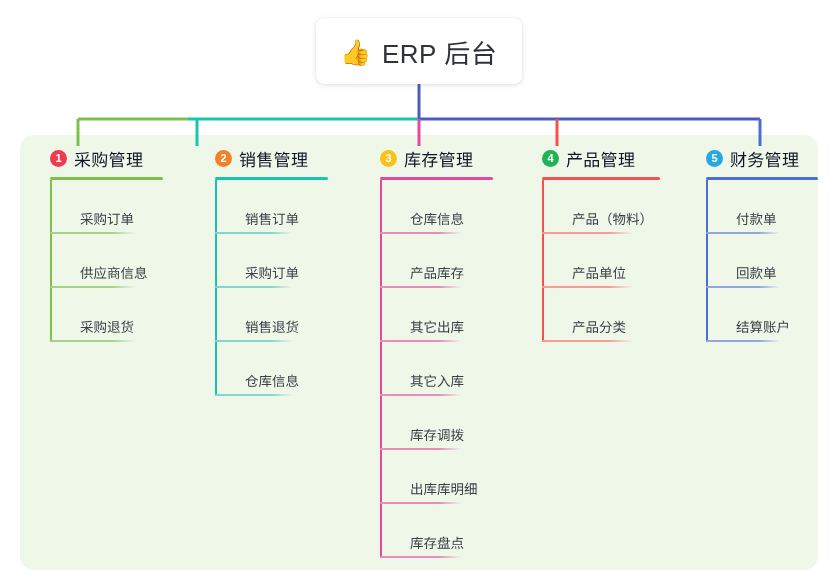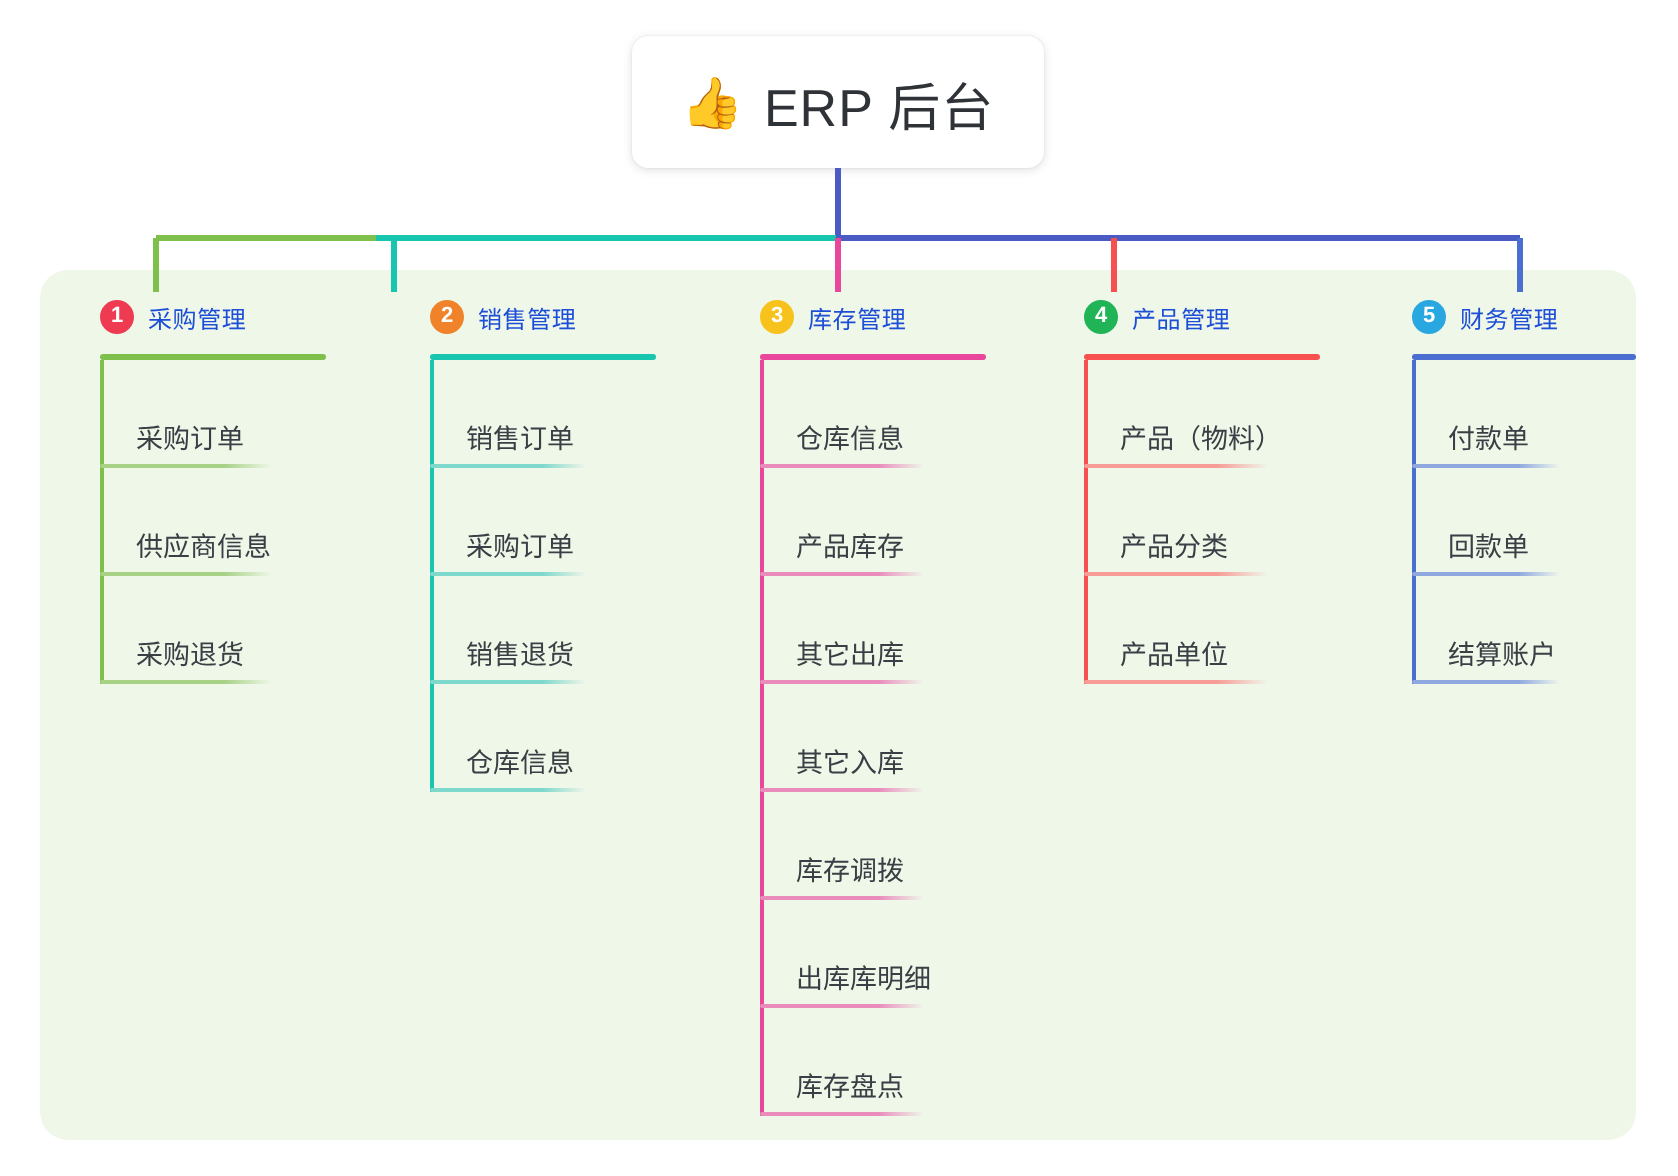--- a/index.html
+++ b/index.html
@@ -88,22 +88,22 @@
     height: 17px;
     border-radius: 50%;
     color: #ffffff;
     font-size: 11px;
     line-height: 17px;
     text-align: center;
     font-weight: bold;
     flex: 0 0 auto;
   }
   .col-title {
-    font-size: 12px;
-    color: #1d4ed8;
+    font-size: 17px;
+    color: #0f172a;
     letter-spacing: 0.3px;
   }
   .head-rule {
     height: 3px;
     border-radius: 2px;
     margin-top: 7px;
   }
 
   
   .items {
@@ -124,20 +124,21 @@
     padding-left: 36px;
     display: flex;
     align-items: flex-end;
   }
   .item-label {
     font-size: 13.5px;
     color: #3a3f45;
     line-height: 1;
     padding-bottom: 8px;
     white-space: nowrap;
+    margin-left: 12px;
   }
   .item-rule {
     position: absolute;
     left: 18px;
     bottom: 0;
     height: 2px;
     border-radius: 1px;
   }
 </style>
 </head>
@@ -257,27 +258,27 @@
           <span class="col-title">产品管理</span>
         </div>
         <div class="head-rule" style="background: rgb(247, 80, 80); width: 118px; margin-left: 18px;"></div>
         <div class="items">
           <div class="spine" style="background: rgb(247, 80, 80);"></div>
           <div class="item">
             <span class="item-label">产品（物料）</span>
             <div class="item-rule" style="width: 92px; background: linear-gradient(to right, rgb(247, 155, 150) 0%, rgb(247, 155, 150) 72%, rgba(255, 255, 255, 0) 100%);"></div>
           </div>
           <div class="item">
+            <span class="item-label">产品单位</span>
+            <div class="item-rule" style="width: 92px; background: linear-gradient(to right, rgb(247, 155, 150) 0%, rgb(247, 155, 150) 72%, rgba(255, 255, 255, 0) 100%);"></div>
+          </div>
+          <div class="item">
             <span class="item-label">产品分类</span>
             <div class="item-rule" style="width: 92px; background: linear-gradient(to right, rgb(247, 155, 150) 0%, rgb(247, 155, 150) 72%, rgba(255, 255, 255, 0) 100%);"></div>
           </div>
-          <div class="item">
-            <span class="item-label">产品单位</span>
-            <div class="item-rule" style="width: 92px; background: linear-gradient(to right, rgb(247, 155, 150) 0%, rgb(247, 155, 150) 72%, rgba(255, 255, 255, 0) 100%);"></div>
-          </div>
         </div>
       </div>
       <div class="column" style="left: 688px; width: 118px;">
         <div class="col-head">
           <span class="badge" style="background: rgb(41, 167, 224);">5</span>
           <span class="col-title">财务管理</span>
         </div>
         <div class="head-rule" style="background: rgb(74, 111, 208); width: 112px; margin-left: 18px;"></div>
         <div class="items">
           <div class="spine" style="background: rgb(74, 111, 208);"></div>

